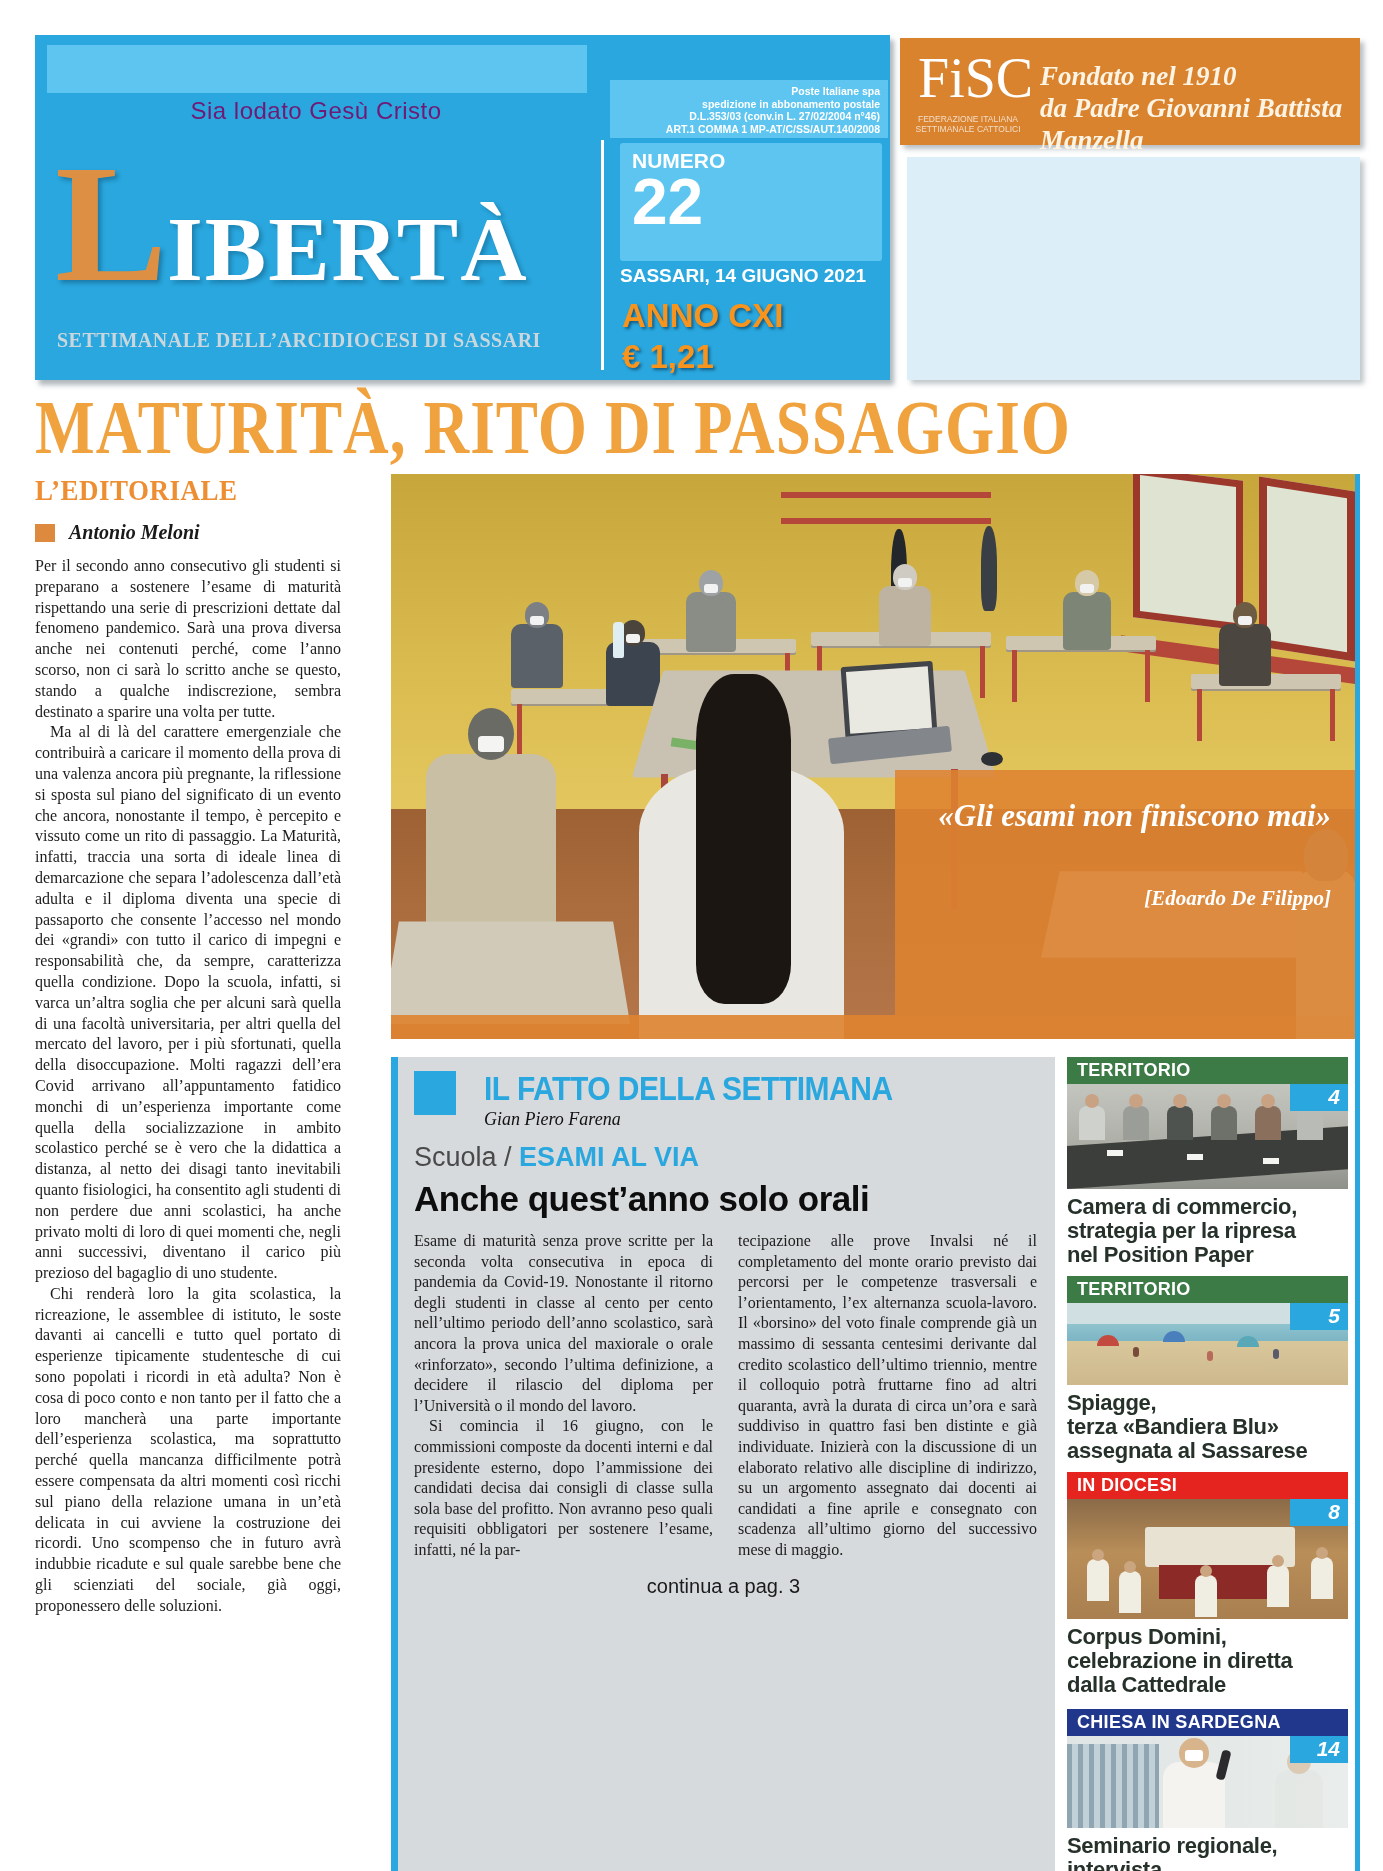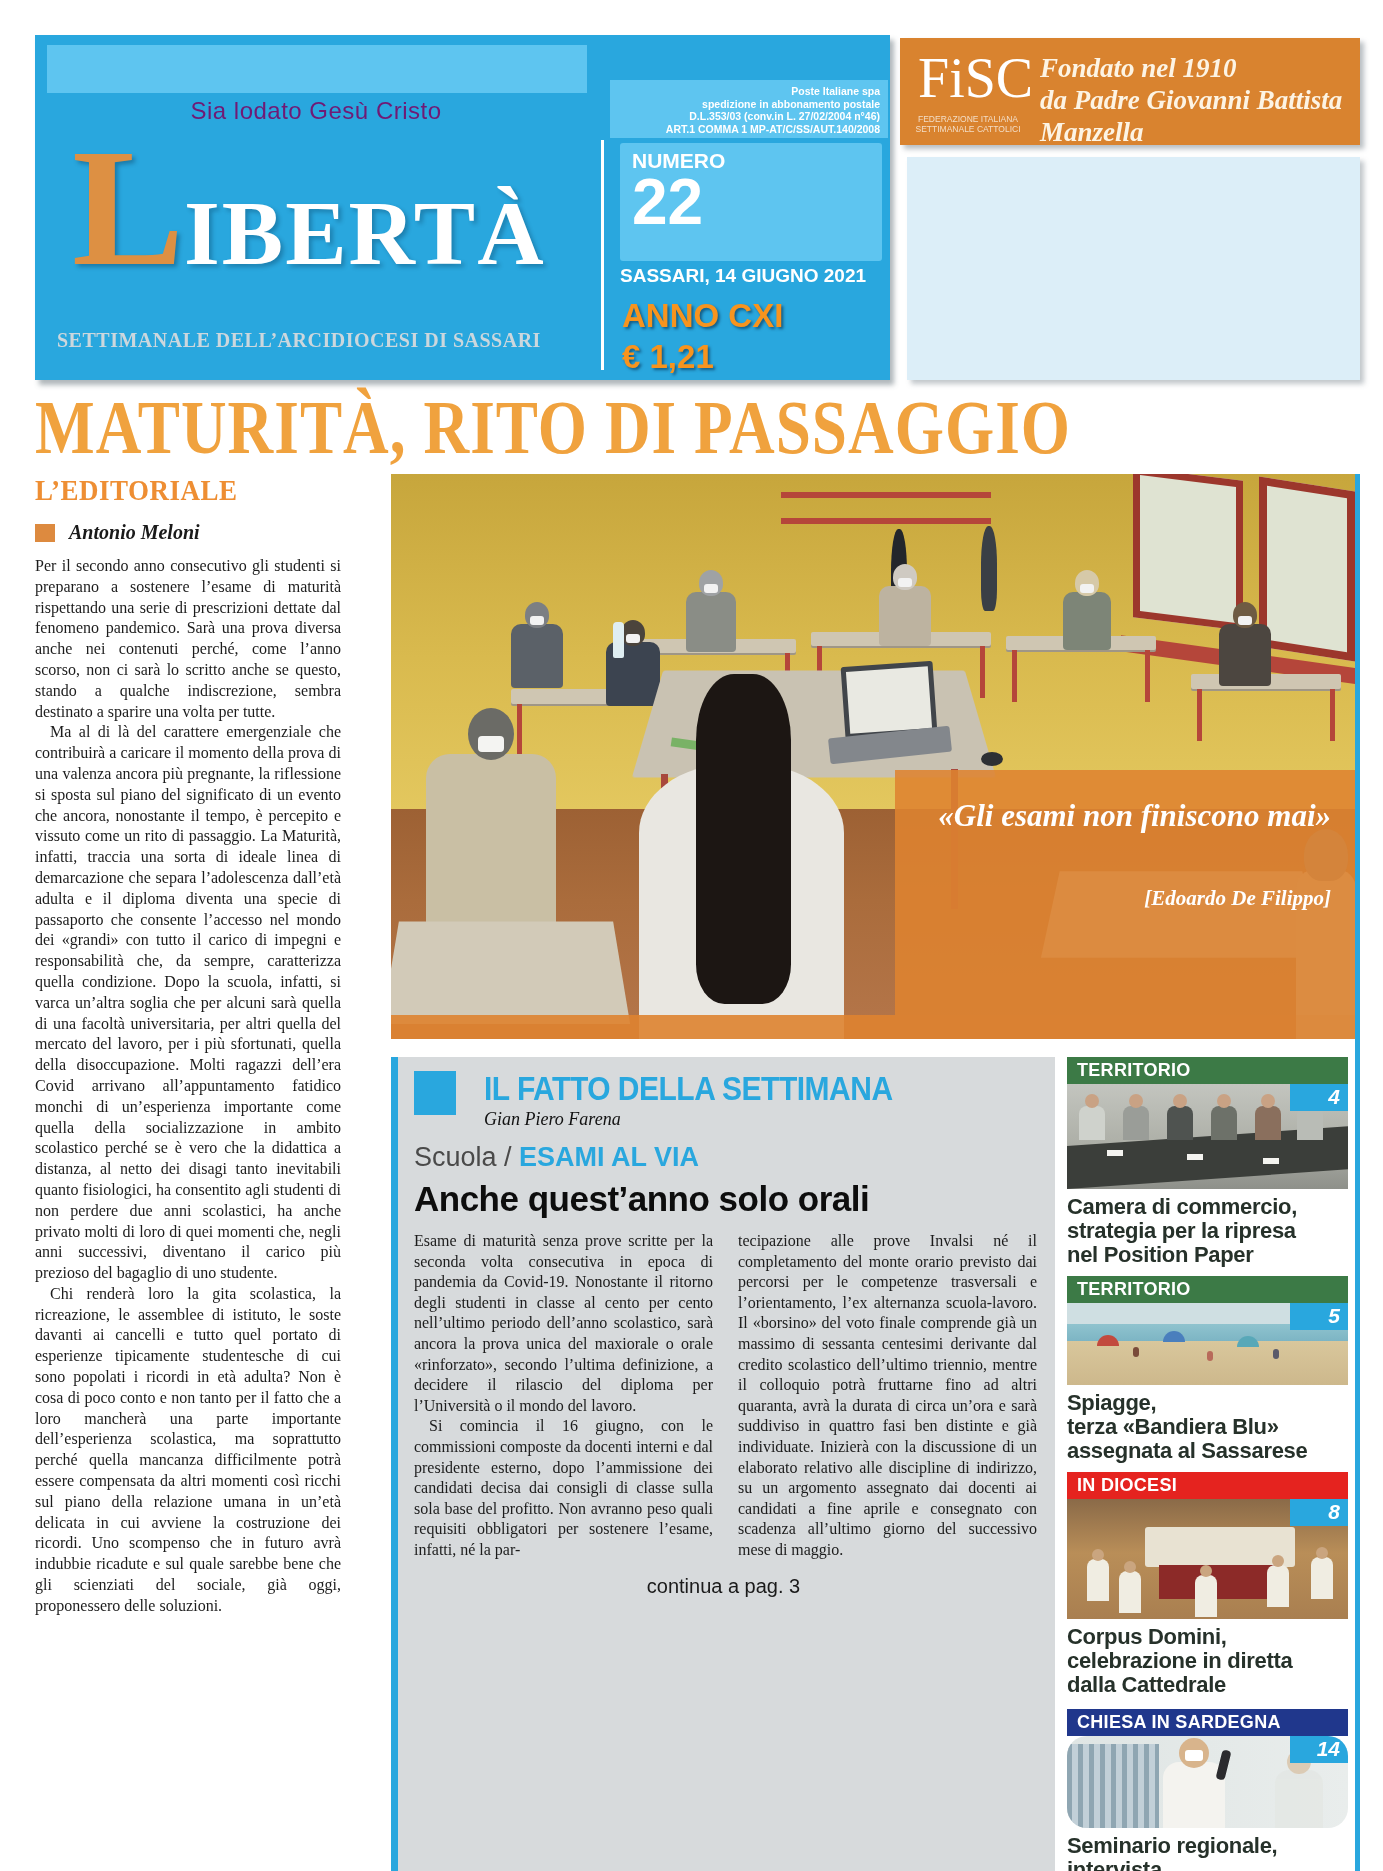--- a/index.html
+++ b/index.html
@@ -12,21 +12,21 @@
   
   .header { position:relative; height:345px; }
   .masthead-box {
     position:absolute; left:0; top:0; width:855px; height:345px;
     background:#29a7de; box-shadow:4px 5px 5px rgba(80,95,105,.45);
   }
   .mast-left { position:absolute; left:0; top:0; width:562px; height:345px; }
   .light-strip { position:absolute; left:12px; top:10px; width:540px; height:48px; background:#5ec5f0; }
   .motto { position:absolute; left:0; top:62px; width:562px; text-align:center;
     font-family:"Liberation Sans", sans-serif; font-size:24px; color:#701a75; letter-spacing:.5px; }
-  .logo-line { position:absolute; left:20px; top:88px; white-space:nowrap;margin-left:17px; }
+  .logo-line { position:absolute; left:20px; top:104px; white-space:nowrap; }
   .logo-initial { font-family:"Liberation Serif", serif; font-weight:bold; font-size:168px;
     line-height:1; color:#dd9043; text-shadow:3px 3px 4px rgba(0,40,70,.35); }
   .logo-rest { font-family:"Liberation Serif", serif; font-weight:bold; font-size:92px;
     line-height:1; color:#ffffff; letter-spacing:2px; text-shadow:3px 3px 4px rgba(0,40,70,.3); }
   .mast-subtitle { position:absolute; left:22px; top:294px; width:520px;
     font-family:"Liberation Serif", serif; font-weight:bold; font-size:20px;
     color:#ccd7dd; letter-spacing:.5px; white-space:nowrap; }
   .mast-divider { position:absolute; left:566px; top:105px; width:3px; height:230px; background:#ffffff; }
 
   .mast-right { position:absolute; left:575px; top:0; width:280px; height:386px; }
@@ -45,21 +45,21 @@
     font-weight:bold; font-size:33px; color:#f7941e; text-shadow:2px 2px 3px rgba(0,30,60,.55); }
   .price { position:absolute; left:12px; top:303px; font-family:"Liberation Sans", sans-serif;
     font-weight:bold; font-size:33px; color:#f7941e; text-shadow:2px 2px 3px rgba(0,30,60,.55); }
 
   .fisc-box { position:absolute; left:865px; top:3px; width:460px; height:107px;
     background:#d9832f; box-shadow:4px 4px 5px rgba(80,95,105,.4); }
   .fisc-logo { position:absolute; left:18px; top:10px; width:100px; text-align:center;
     font-family:"Liberation Serif", serif; font-size:56px; line-height:60px; color:#ffffff; }
   .fisc-org { position:absolute; left:6px; top:76px; width:124px; text-align:center;
     font-family:"Liberation Sans", sans-serif; font-size:8.5px; line-height:10px; color:#f3ddc6; }
-  .fisc-founded { position:absolute; left:140px; top:14px; font-family:"Liberation Serif", serif;
+  .fisc-founded { position:absolute; left:140px; top:22px; font-family:"Liberation Serif", serif;
     font-style:italic; font-weight:bold; font-size:27px; line-height:32px; color:#fdf4e4; }
 
   .pale-box { position:absolute; left:872px; top:122px; width:453px; height:223px;
     background:#dceef8; box-shadow:4px 4px 5px rgba(80,95,105,.35); }
 
   
   .headline-band { margin-top:10px; height:82px; overflow:visible; }
   .headline { font-family:"Liberation Serif", serif; font-weight:bold; font-size:62px; line-height:62px;
     color:#f0a23e; letter-spacing:1px; transform:scale(1.02,1.22); transform-origin:left top; white-space:nowrap; }
 
@@ -176,21 +176,21 @@
   .t-meeting .paper { position:absolute; width:16px; height:6px; background:#f4f4f0; }
   .t-beach { height:82px; background:linear-gradient(180deg,#cfdfe2 0%,#cfdfe2 26%,#8fc3ce 26%,#7db5c4 46%,#d9c79c 46%,#cdb88c 100%); }
   .t-beach .um { position:absolute; width:22px; height:11px; border-radius:11px 11px 0 0; }
   .t-beach .dot { position:absolute; width:6px; height:10px; border-radius:3px; }
   .t-church { height:120px; background:linear-gradient(180deg,#8a6a48 0%,#b98e58 45%,#a97f50 100%); }
   .t-church .altar { position:absolute; left:78px; top:28px; width:150px; height:40px; background:#e8e2d2; border-radius:3px; }
   .t-church .drape { position:absolute; left:92px; top:66px; width:120px; height:34px; background:#8c2a28; }
   .t-church .robe { position:absolute; width:22px; height:42px; background:#f0ede2; border-radius:8px 8px 0 0; }
   .t-church .robe::before { content:""; position:absolute; left:5px; top:-10px; width:12px; height:12px;
     border-radius:50%; background:#caa57f; }
-  .t-priest { height:92px; background:linear-gradient(90deg,#dfe5e4 0%,#e9edec 100%);border-radius:20px; }
+  .t-priest { height:92px; background:linear-gradient(90deg,#dfe5e4 0%,#e9edec 100%); }
   .t-priest .organ { position:absolute; left:0; top:8px; width:92px; height:84px;
     background:repeating-linear-gradient(90deg,#8fa6b2 0 5px,#c2d0d8 5px 11px); }
   .t-priest .priest { position:absolute; left:96px; top:26px; width:62px; height:66px;
     background:#f4f3ef; border-radius:16px 16px 0 0; }
   .t-priest .priest::before { content:""; position:absolute; left:16px; top:-24px; width:30px; height:30px;
     border-radius:50%; background:#d8b48c; }
   .t-priest .priest::after { content:""; position:absolute; left:22px; top:-12px; width:18px; height:11px;
     background:#ffffff; border-radius:3px; }
   .t-priest .mic { position:absolute; left:152px; top:14px; width:9px; height:30px; background:#2b2b2e;
     border-radius:4px; transform:rotate(14deg); }

